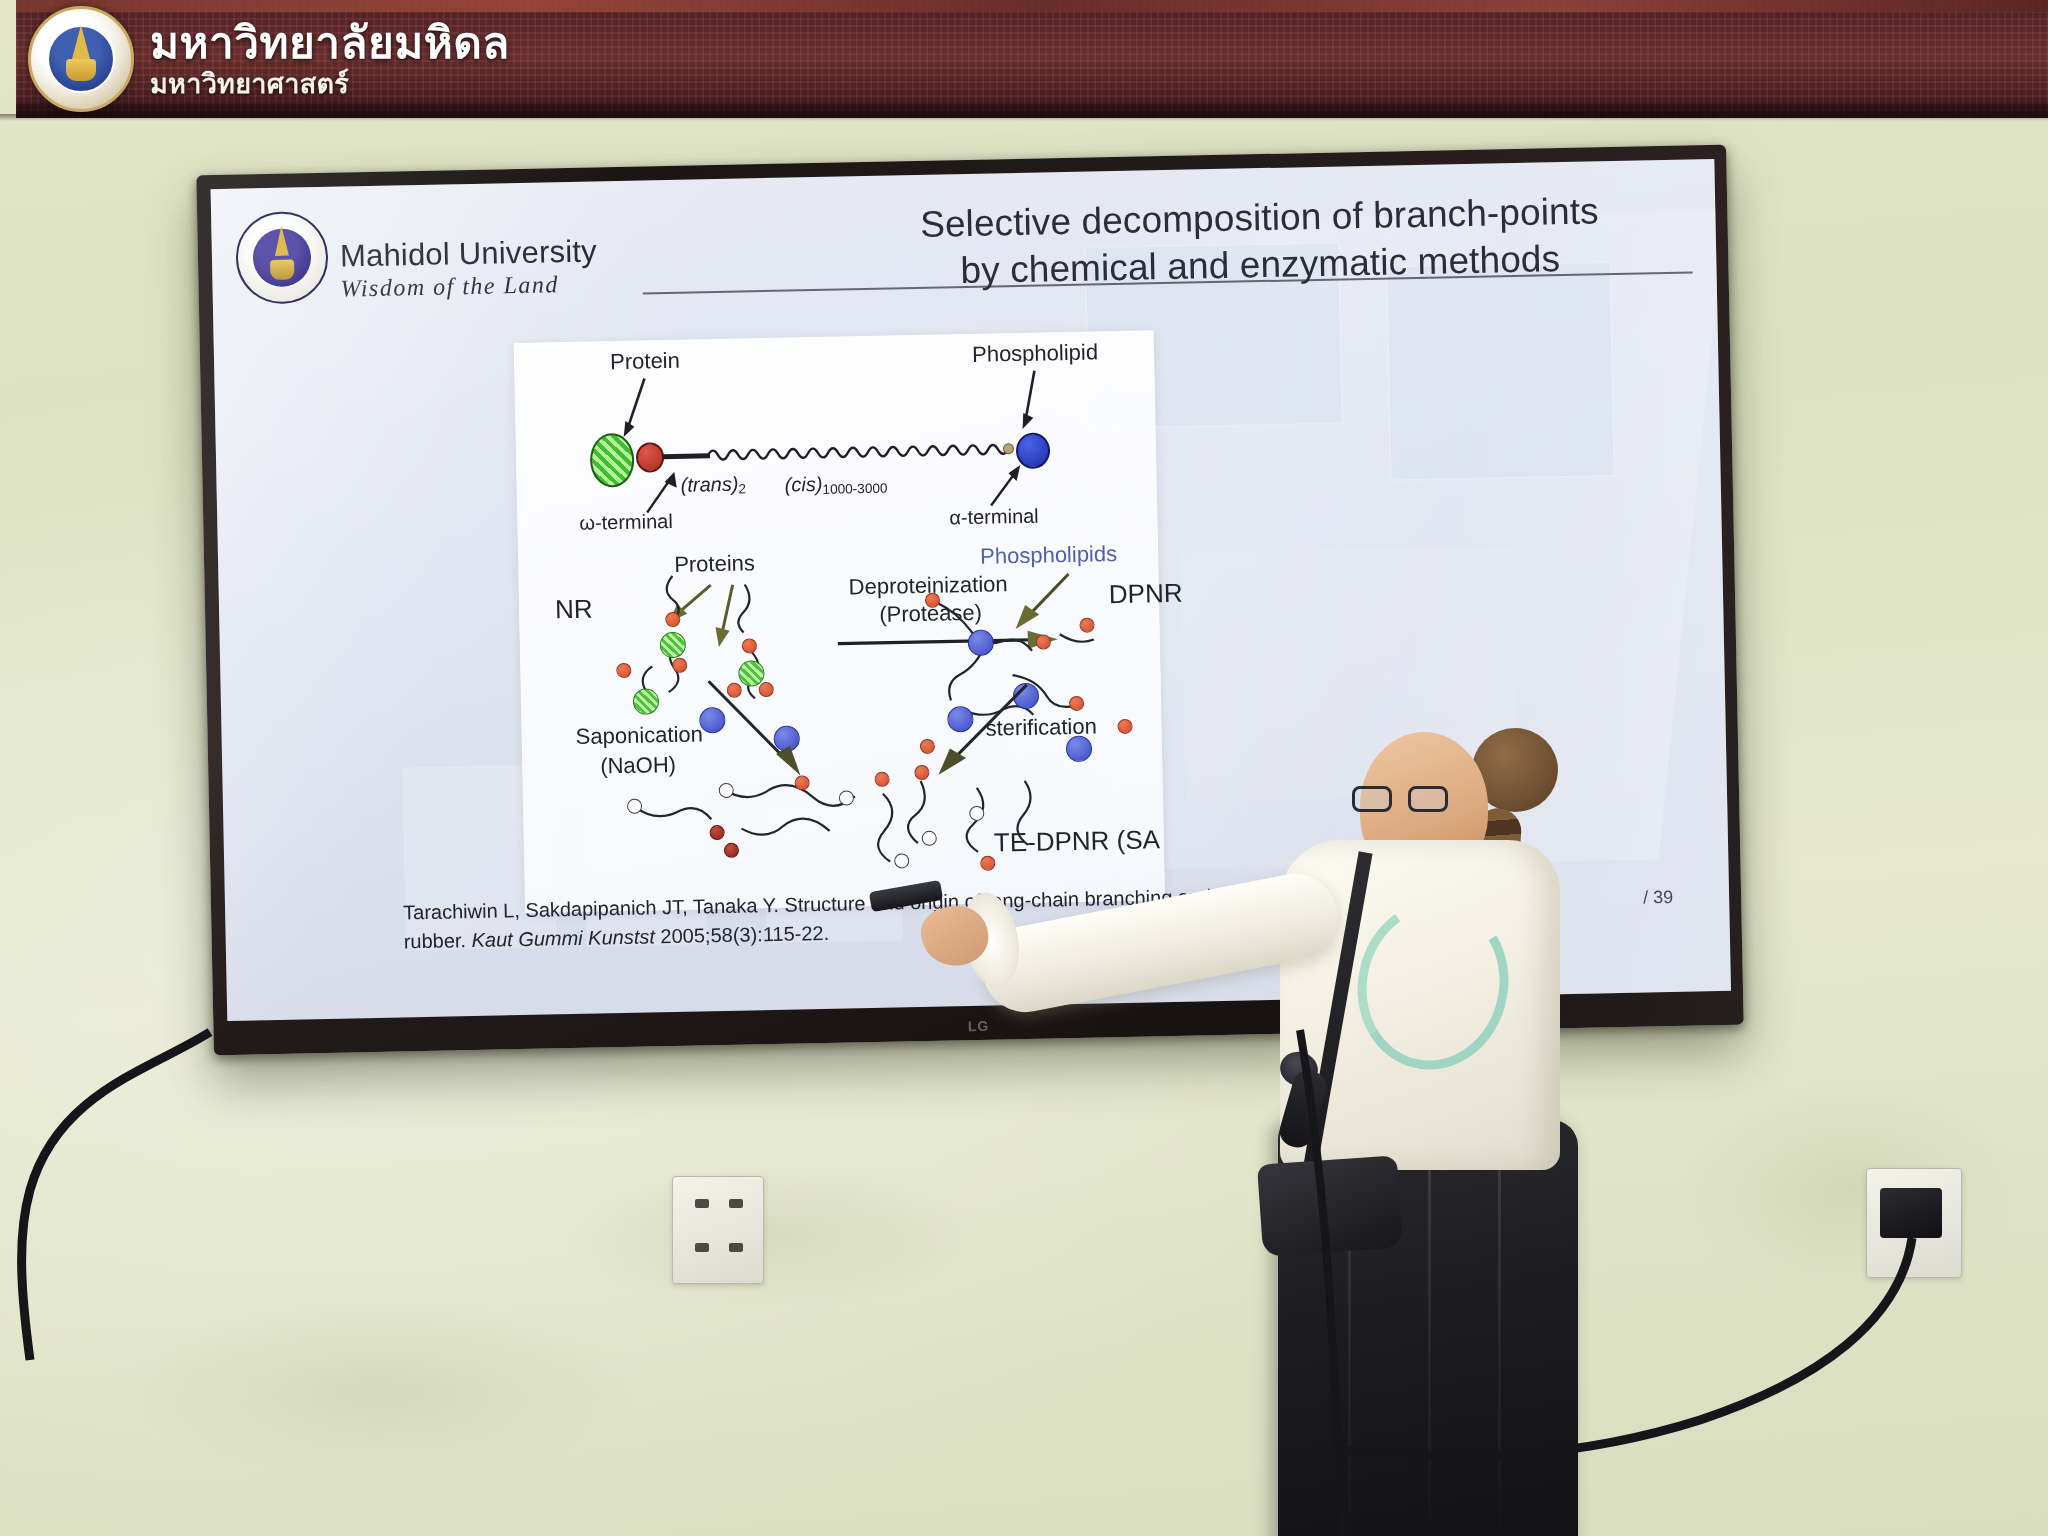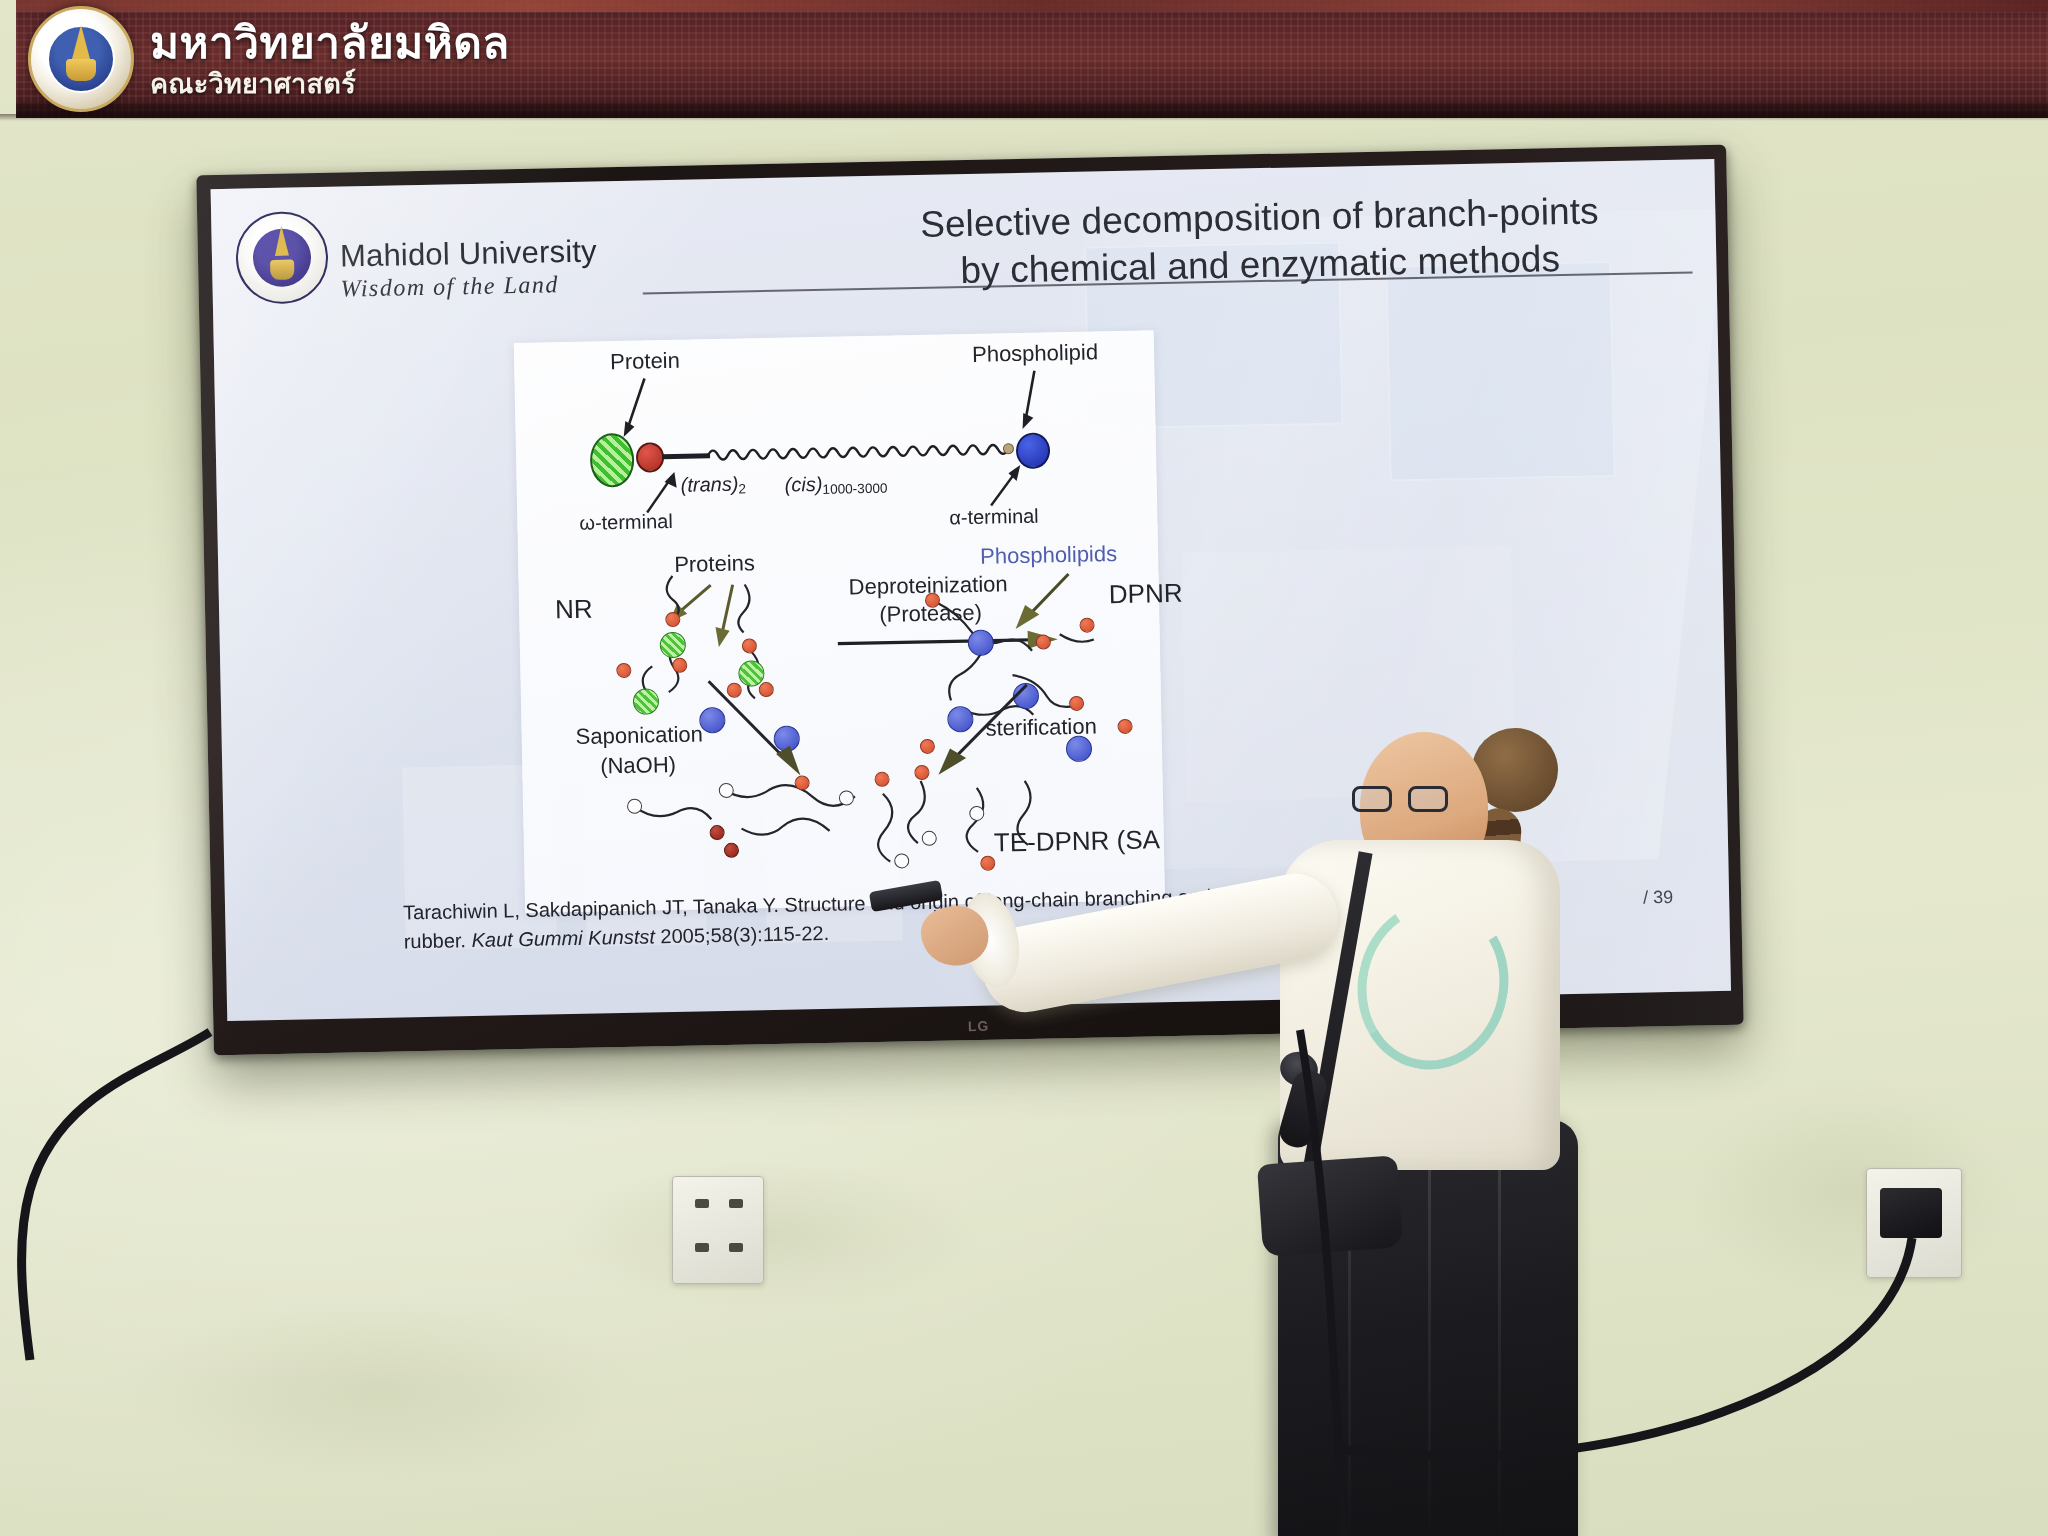--- a/index.html
+++ b/index.html
@@ -379,21 +379,21 @@
     <div class="banner-glow"></div>
     <div class="banner-strip"></div>
     <div class="brand">
       <div class="seal">
         <div class="inner"></div>
         <div class="stupa"></div>
         <div class="stupa2"></div>
       </div>
       <div class="brand-text">
         <div class="brand-th1">มหาวิทยาลัยมหิดล</div>
-        <div class="brand-th2">คณะวิทยาศาสตร์</div>
+        <div class="brand-th2">มหาวิทยาศาสตร์</div>
       </div>
     </div>
   </div>
 
   <div class="tv">
     <div class="screen">
 
       <div class="refl-room"></div>
       <div class="refl-win" style="left:58%;top:9%;width:17%;height:22%;"></div>
       <div class="refl-win" style="left:78%;top:12%;width:15%;height:26%;"></div>

